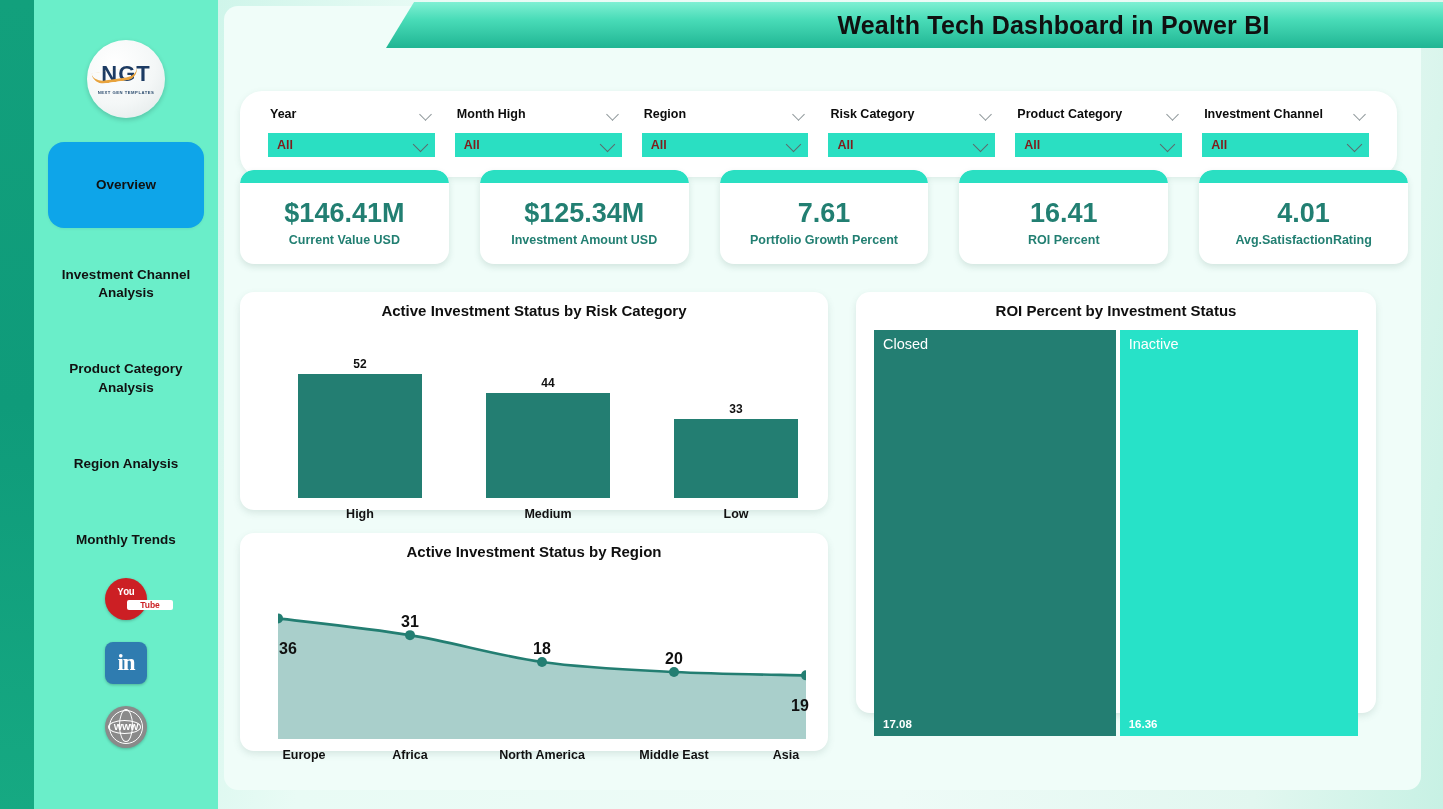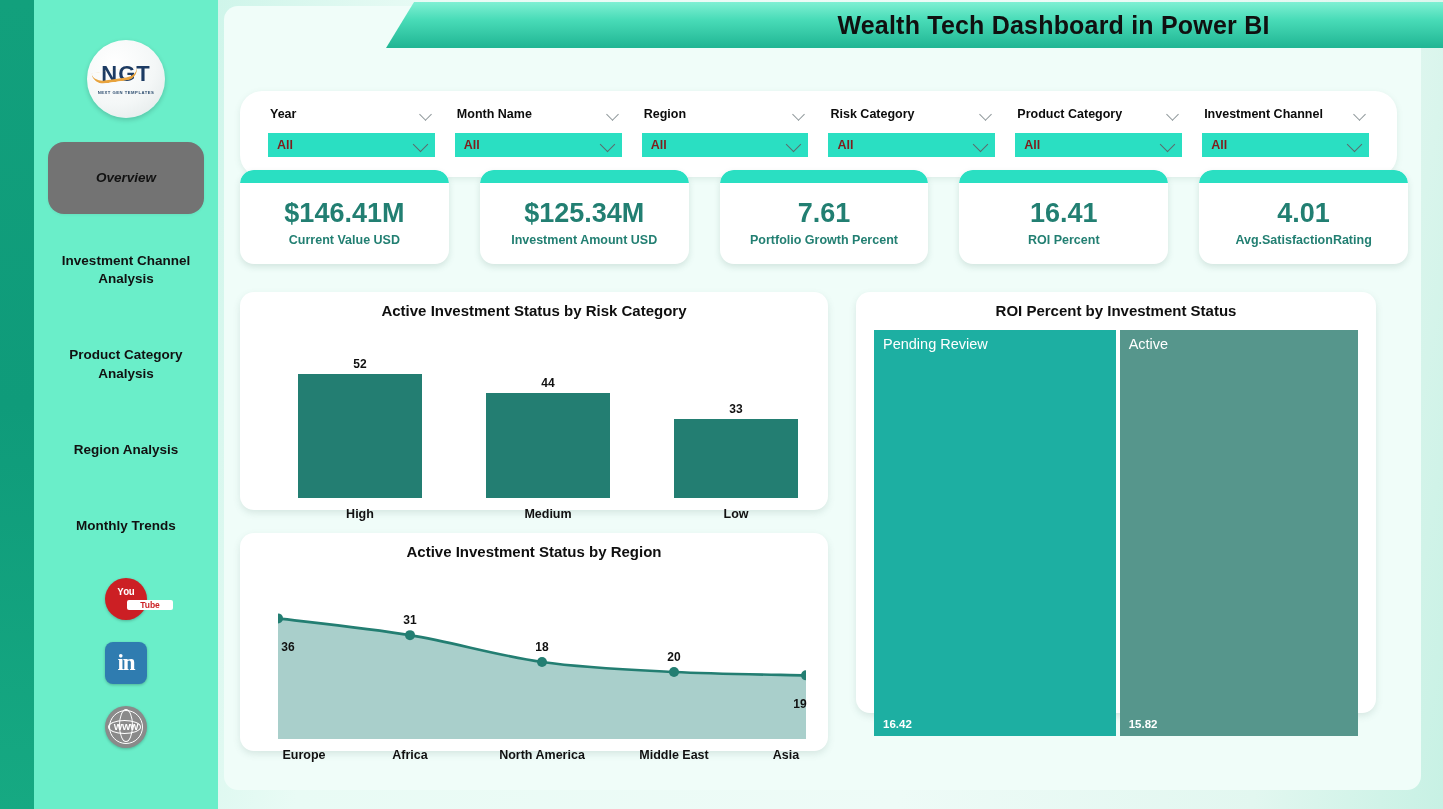--- a/index.html
+++ b/index.html
@@ -95,24 +95,23 @@
     text-align: center;
     font-size: 13.5px;
     font-weight: bold;
     color: #111111;
     line-height: 1.35;
     padding: 10px 6px;
     border-radius: 16px;
     cursor: pointer;
   }
   .nav-item.active {
-    background: #737373;
-    height: 72px;
+    background: #0ea5e9;
+    height: 86px;
     box-shadow: 0 1px 3px rgba(0,0,0,0.06);
-    font-style: italic;
   }
   .nav-item.spaced { margin-bottom: 38px; }
 
   
   .socials {
     position: absolute;
     left: 0; bottom: 34px;
     width: 184px;
     display: flex;
     flex-direction: column;
@@ -373,21 +372,21 @@
 
   
   .area-plot {
     position: absolute;
     left: 38px; top: 46px;
     width: 528px; height: 160px;
   }
   .area-svg { display: block; }
   .area-lbl {
     position: absolute;
-    font-size: 12px;
+    font-size: 16px;
     font-weight: bold;
     color: #111111;
     transform: translateX(-50%);
     white-space: nowrap;
   }
   .area-cat {
     position: absolute;
     bottom: -23px;
     font-size: 12.5px;
     font-weight: bold;
@@ -490,21 +489,21 @@
           <span class="chev"></span>
         </div>
         <div class="slicer-value">
           <span class="slicer-value-text">All</span>
           <span class="chev lg"></span>
         </div>
       </div>
 
       <div class="slicer">
         <div class="slicer-head">
-          <span class="slicer-label">Month Name</span>
+          <span class="slicer-label">Month High</span>
           <span class="chev"></span>
         </div>
         <div class="slicer-value">
           <span class="slicer-value-text">All</span>
           <span class="chev lg"></span>
         </div>
       </div>
 
       <div class="slicer">
         <div class="slicer-head">
@@ -623,26 +622,26 @@
           <div class="area-cat" style="left: 264px;">North America</div>
           <div class="area-cat" style="left: 396px;">Middle East</div>
           <div class="area-cat" style="left: 508px;">Asia</div>
         </div>
     </div>
 
     <div class="panel" id="panel-tree">
       <div class="panel-title">ROI Percent by Investment Status</div>
       <div class="tree-wrap" id="tree-wrap">
           <div class="tree-row">
-            <div class="tile" style="background: rgb(29, 175, 162); flex: 1 1 0%;">
-              <div class="tile-name">Pending Review</div>
-              <div class="tile-val">16.42</div>
+            <div class="tile" style="background: rgb(35, 126, 114); flex: 1 1 0%;">
+              <div class="tile-name">Closed</div>
+              <div class="tile-val">17.08</div>
             </div>
-            <div class="tile" style="background: rgb(86, 150, 140); flex: 0.985 1 0%;">
-              <div class="tile-name">Active</div>
-              <div class="tile-val">15.82</div>
+            <div class="tile" style="background: rgb(39, 226, 200); flex: 0.985 1 0%;">
+              <div class="tile-name">Inactive</div>
+              <div class="tile-val">16.36</div>
             </div>
           </div>
         </div>
     </div>
 
   </div>
 </div>
 
 </body></html>

